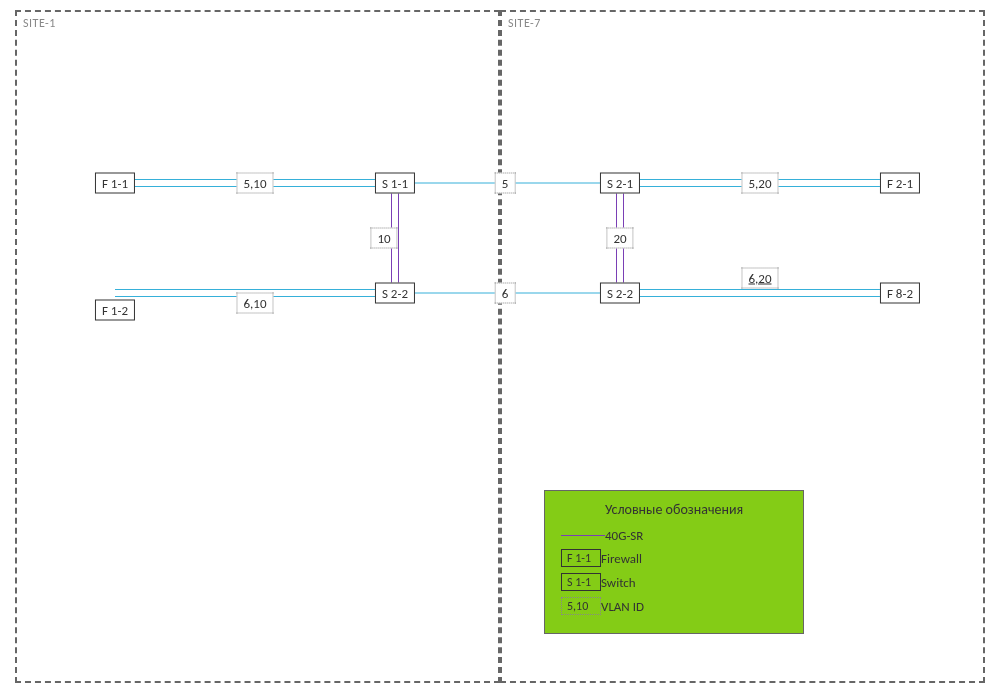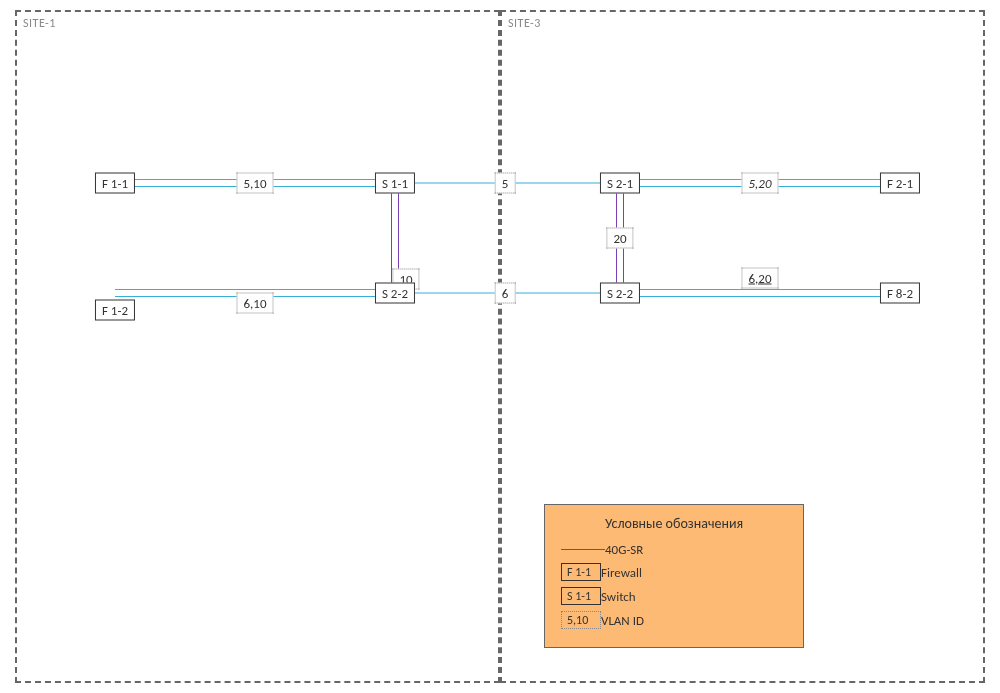--- a/index.html
+++ b/index.html
@@ -75,25 +75,24 @@
     border-right: 1.5px solid #7a3fb5;
     box-sizing: border-box;
     transform: translateX(-50%);
     z-index: 1;
   }
 
   
   .legend {
     position: absolute;
     border: 1px solid #666;
-    background: #fdba74;
+    background: #84cc16;
     padding: 10px 16px 12px 16px;
     box-sizing: border-box;
     z-index: 20;
-    margin-top: 14px;
   }
   .legend-title {
     text-align: center;
     font-size: 14px;
     margin-bottom: 10px;
   }
   .legend-row {
     display: flex;
     align-items: center;
     margin: 6px 0;
@@ -124,43 +123,43 @@
     text-align: left;
   }
 </style>
 </head>
 <body>
 
 <div class="site-box" style="left:15px; top:10px; width:485px; height:673px;">
   <span class="site-label">SITE-1</span>
 </div>
 <div class="site-box" style="left:500px; top:10px; width:485px; height:673px;">
-  <span class="site-label">SITE-3</span>
+  <span class="site-label">SITE-7</span>
 </div>
 
 <div class="hlink-10g" style="left:115px; top:183px; width:280px;"></div>
 <div class="hlink-10g-single" style="left:395px; top:183px; width:225px;"></div>
 <div class="hlink-10g" style="left:620px; top:183px; width:280px;"></div>
 
 <div class="hlink-10g" style="left:115px; top:293px; width:280px;"></div>
 <div class="hlink-10g-single" style="left:395px; top:293px; width:225px;"></div>
 <div class="hlink-10g" style="left:620px; top:293px; width:280px;"></div>
 
 <div class="vlink-40g" style="left:395px; top:183px; height:110px;"></div>
 <div class="vlink-40g" style="left:620px; top:183px; height:110px;"></div>
 
 <div class="node" style="left:115px; top:183px;">F 1-1</div>
 <div class="vlan" style="left:255px; top:183px;">5,10</div>
 <div class="node" style="left:395px; top:183px;">S 1-1</div>
 <div class="vlan" style="left:505px; top:183px;">5</div>
 <div class="node" style="left:620px; top:183px;">S 2-1</div>
-<div class="vlan" style="left:760px; top:183px;font-style:italic;">5,20</div>
+<div class="vlan" style="left:760px; top:183px;">5,20</div>
 <div class="node" style="left:900px; top:183px;">F 2-1</div>
 
-<div class="vlan" style="left:406px; top:238px;margin-top:41px;">10</div>
+<div class="vlan" style="left:384px; top:238px;">10</div>
 <div class="vlan" style="left:620px; top:238px;">20</div>
 
 <div class="node" style="left:115px; top:310px;">F 1-2</div>
 <div class="vlan" style="left:255px; top:303px;">6,10</div>
 <div class="node" style="left:395px; top:293px;">S 2-2</div>
 <div class="vlan" style="left:505px; top:293px;">6</div>
 <div class="node" style="left:620px; top:293px;">S 2-2</div>
 <div class="vlan" style="left:760px; top:278px;text-decoration:underline;">6,20</div>
 <div class="node" style="left:900px; top:293px;">F 8-2</div>
 

